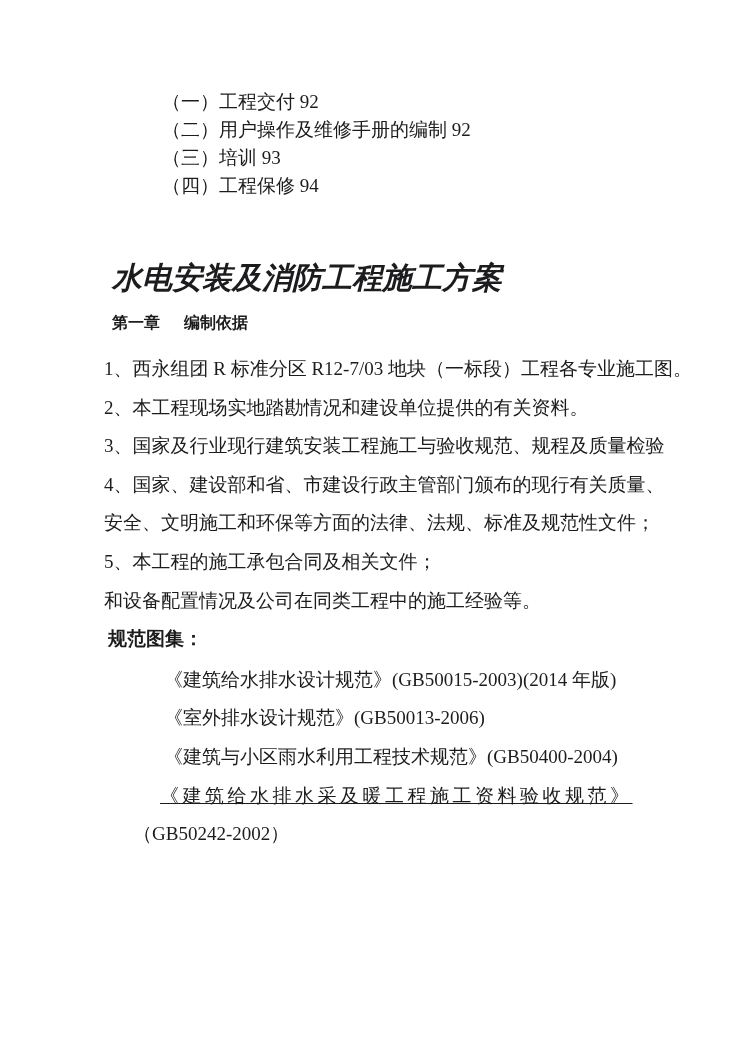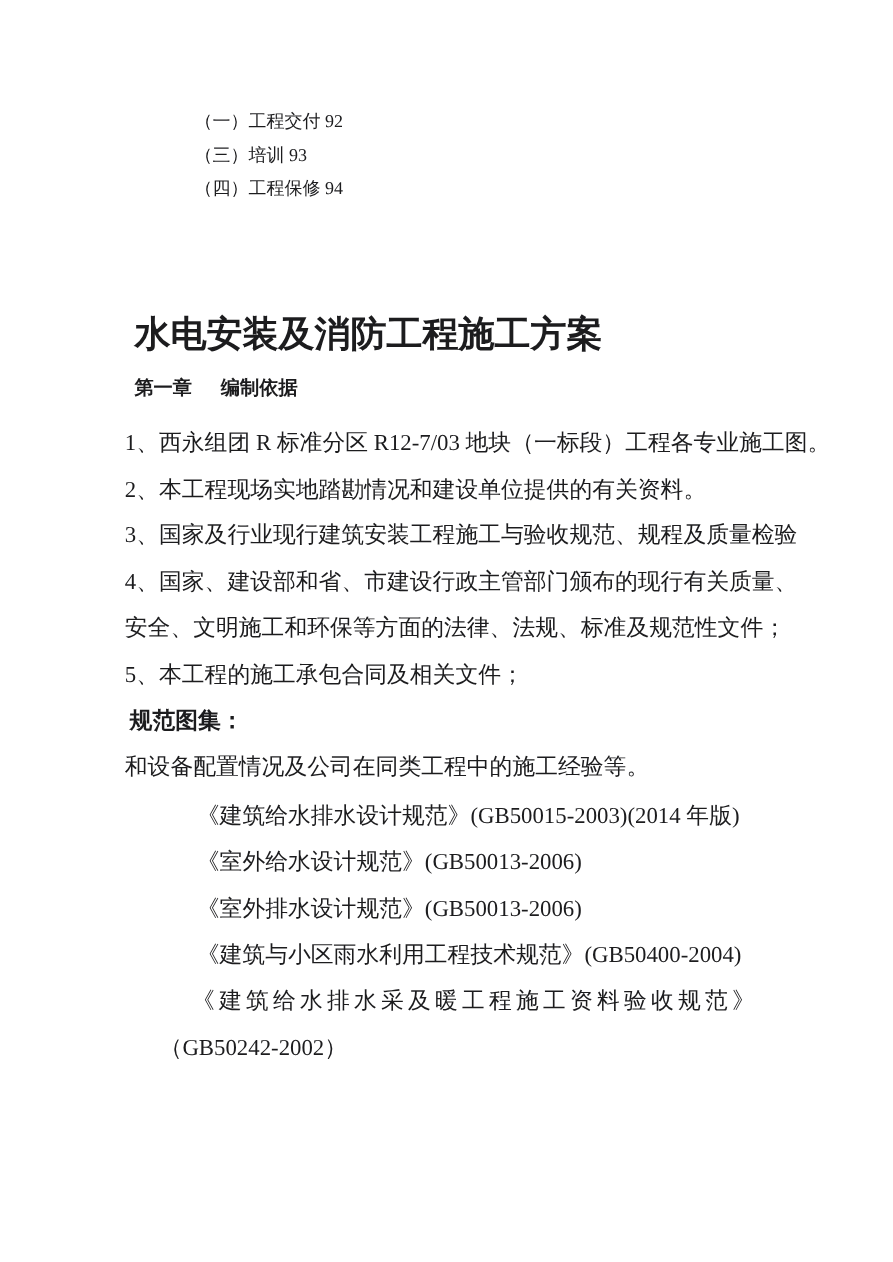--- a/index.html
+++ b/index.html
@@ -16,31 +16,32 @@
     width: 744px;
     height: 1052px;
     background: #ffffff;
     padding: 0 104px;
     box-sizing: border-box;
   }
   
   .toc {
     margin-top: 88px;
     margin-left: 58px;
-    font-size: 15px;
+    font-size: 19px;
     line-height: 28px;
   }
   .toc-item { white-space: nowrap; }
   
   .doc-title {
-    margin: 86px 0 0 8px;
+    margin: 57px 0 0 8px;
     font-size: 30px;
     font-weight: 700;
     line-height: 42px;
     white-space: nowrap;
+    font-style: italic;
   }
   
   .chapter {
     margin: 9px 0 0 8px;
     font-size: 16px;
     font-weight: 700;
     line-height: 30px;
     white-space: nowrap;
   }
   .chapter .chapter-title { margin-left: 24px; }
@@ -57,56 +58,57 @@
     white-space: nowrap;
   }
   .standards { margin-top: 2px; }
   .standard-item {
     margin-left: 60px;
     white-space: nowrap;
   }
   .standard-item.wide {
     letter-spacing: 3.5px;
     margin-left: 56px;
+    text-decoration: underline;
   }
   .standard-item.gb-cont {
     margin-left: 29px;
   }
 </style>
 </head>
 <body>
 
 <div class="page">
 
   <div class="toc">
     <div class="toc-item">（一）工程交付 92</div>
+    <div class="toc-item">（二）用户操作及维修手册的编制 92</div>
     <div class="toc-item">（三）培训 93</div>
     <div class="toc-item">（四）工程保修 94</div>
   </div>
 
   <div class="doc-title">水电安装及消防工程施工方案</div>
 
   <div class="chapter">
     <span class="chapter-number">第一章</span><span class="chapter-title">编制依据</span>
   </div>
 
   <div class="body-text">
     <div class="line">1、西永组团 R 标准分区 R12-7/03 地块（一标段）工程各专业施工图。</div>
     <div class="line">2、本工程现场实地踏勘情况和建设单位提供的有关资料。</div>
     <div class="line">3、国家及行业现行建筑安装工程施工与验收规范、规程及质量检验</div>
     <div class="line">4、国家、建设部和省、市建设行政主管部门颁布的现行有关质量、</div>
     <div class="line">安全、文明施工和环保等方面的法律、法规、标准及规范性文件；</div>
     <div class="line">5、本工程的施工承包合同及相关文件；</div>
+    <div class="line">和设备配置情况及公司在同类工程中的施工经验等。</div>
+
     <div class="line standards-label">规范图集：</div>
-
-    <div class="line">和设备配置情况及公司在同类工程中的施工经验等。</div>
 
     <div class="standards">
       <div class="standard-item">《建筑给水排水设计规范》(GB50015-2003)(2014 年版)</div>
-      <div class="standard-item">《室外给水设计规范》(GB50013-2006)</div>
       <div class="standard-item">《室外排水设计规范》(GB50013-2006)</div>
       <div class="standard-item">《建筑与小区雨水利用工程技术规范》(GB50400-2004)</div>
       <div class="standard-item wide">《建筑给水排水采及暖工程施工资料验收规范》</div>
       <div class="standard-item gb-cont">（GB50242-2002）</div>
     </div>
   </div>
 
 </div>
 
 </body></html>

